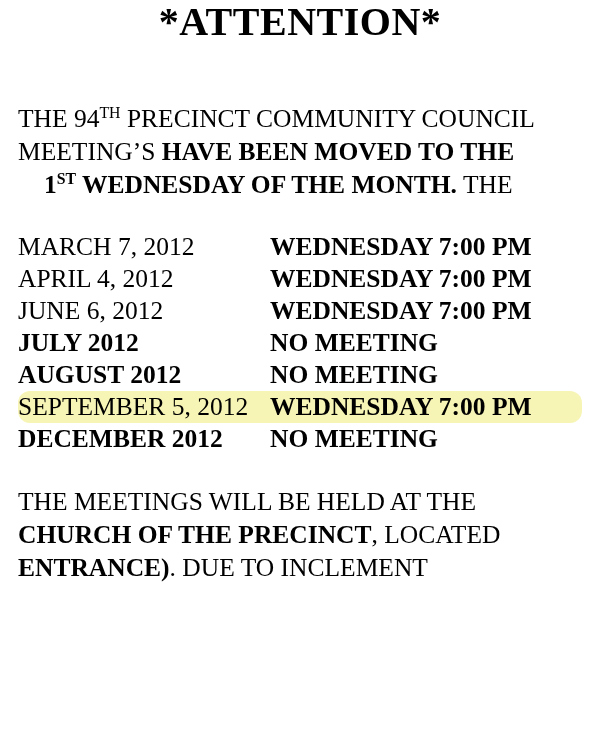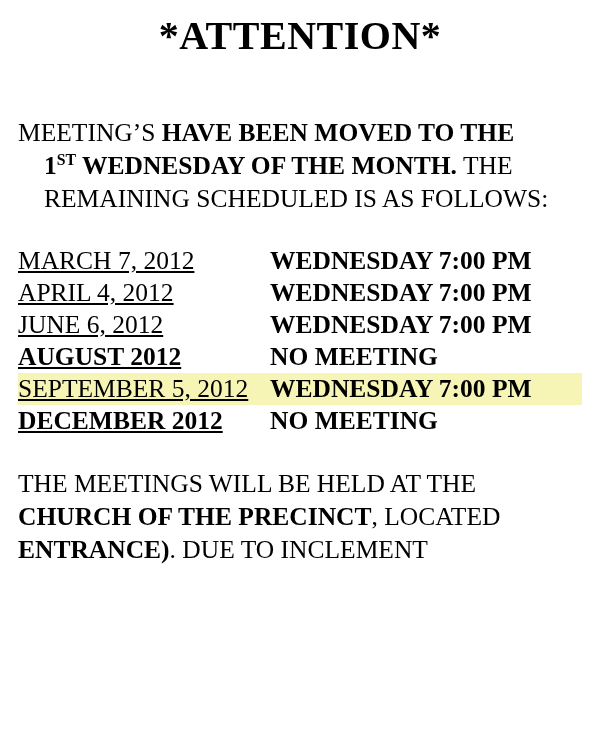--- a/index.html
+++ b/index.html
@@ -19,21 +19,20 @@
     width: 600px;
     height: 748px;
     box-sizing: border-box;
     padding: 0 18px;
   }
   .title {
     text-align: center;
     font-size: 40px;
     font-weight: bold;
     letter-spacing: 0.5px;
-    margin-top: 14px;
     margin-bottom: 0;
     line-height: 1.1;
   }
   .intro {
     margin-top: 58px;
     font-size: 25.5px;
     line-height: 1.30;
     text-align: left;
   }
   .intro .ln {
@@ -57,30 +56,30 @@
   }
   .row {
     display: block;
     white-space: nowrap;
     height: 32px;
   }
   .row .date {
     display: inline-block;
     width: 252px;
     vertical-align: top;
-    text-decoration: underline;
   }
   .row .info {
     display: inline-block;
     vertical-align: top;
     font-weight: bold;
   }
   .row.bold .date, .row.bold .info { font-weight: bold; }
   .row.highlight {
     background: #f7f5b5;
+    border-radius: 12px;
   }
 
   .footer {
     margin-top: 30px;
     font-size: 25.5px;
     line-height: 1.295;
     text-align: left;
   }
   .footer .ln {
     display: block;
@@ -88,29 +87,30 @@
   }
 </style>
 </head>
 <body>
 
 <div class="page">
 
   <div class="title">*ATTENTION*</div>
 
   <div class="intro">
+    <span class="ln"><span>THE 94</span><sup>TH</sup><span> PRECINCT COMMUNITY COUNCIL</span></span>
     <span class="ln"><span>MEETING’S </span><b>HAVE BEEN MOVED TO THE</b></span>
     <span class="ln indent"><b>1</b><b><sup>ST</sup></b><b> WEDNESDAY OF THE MONTH.</b><span> THE</span></span>
-    <span class="ln indent">REMAINING SCHEDULED IS AS FOLLOWS:</span>
   </div>
 
   <div class="schedule">
     <span class="row"><span class="date">MARCH 7, 2012</span><span class="info">WEDNESDAY  7:00 PM</span></span>
     <span class="row"><span class="date">APRIL 4, 2012</span><span class="info">WEDNESDAY  7:00 PM</span></span>
     <span class="row"><span class="date">JUNE 6, 2012</span><span class="info">WEDNESDAY  7:00 PM</span></span>
+    <span class="row bold"><span class="date">JULY 2012</span><span class="info">NO MEETING</span></span>
     <span class="row bold"><span class="date">AUGUST 2012</span><span class="info">NO MEETING</span></span>
     <span class="row highlight"><span class="date">SEPTEMBER 5, 2012</span><span class="info">WEDNESDAY  7:00 PM</span></span>
     <span class="row bold"><span class="date">DECEMBER 2012</span><span class="info">NO MEETING</span></span>
   </div>
 
   <div class="footer">
     <span class="ln">THE MEETINGS WILL BE HELD AT THE</span>
     <span class="ln"><b>CHURCH OF THE PRECINCT</b><span>, LOCATED</span></span>
     <span class="ln"><b>ENTRANCE)</b><span>. DUE TO INCLEMENT</span></span>
 

